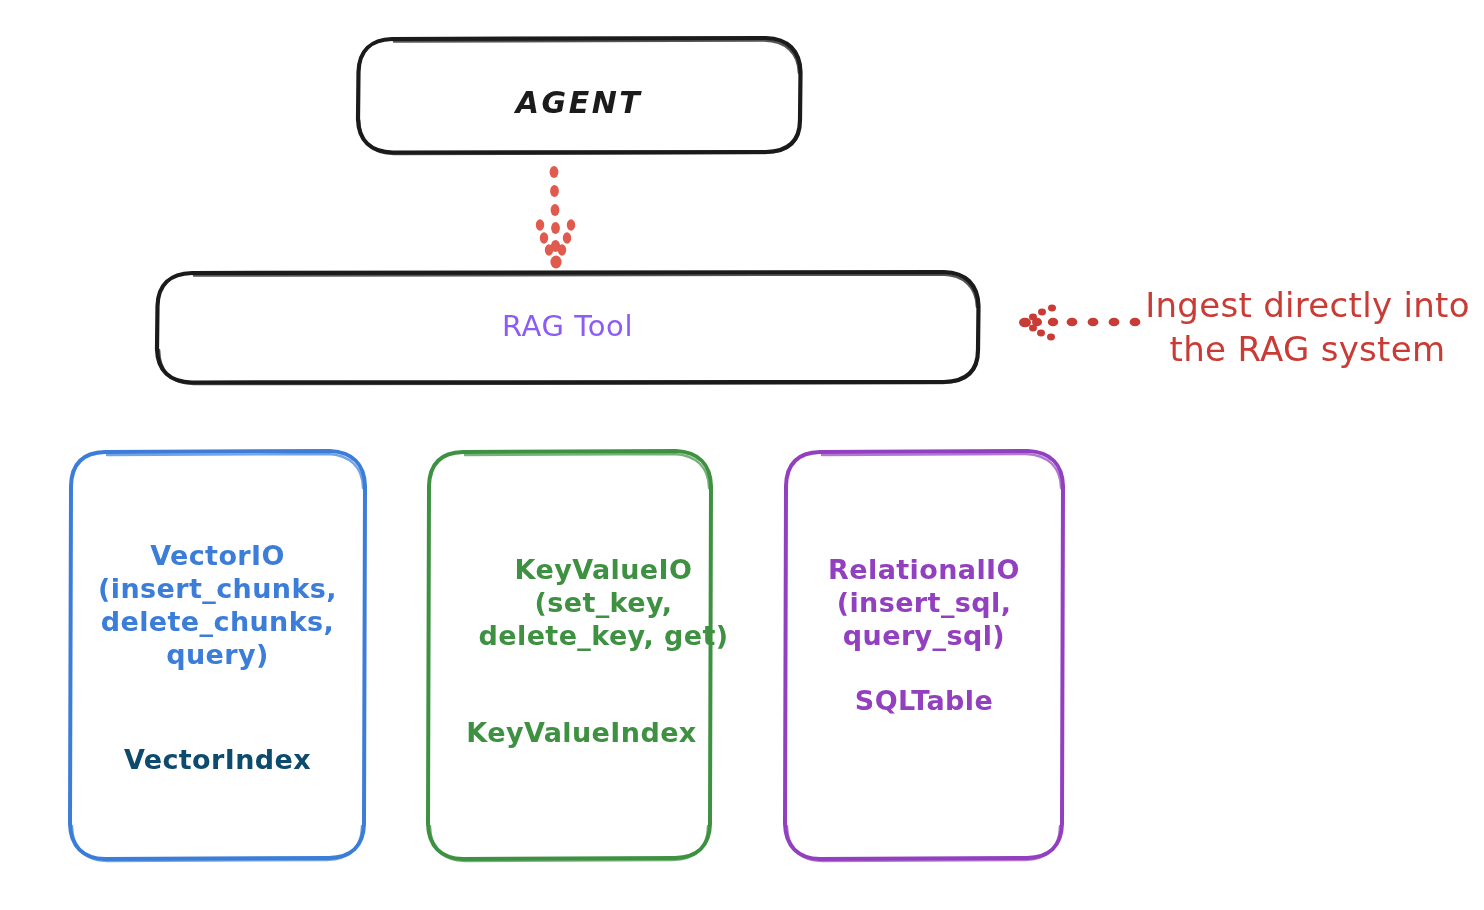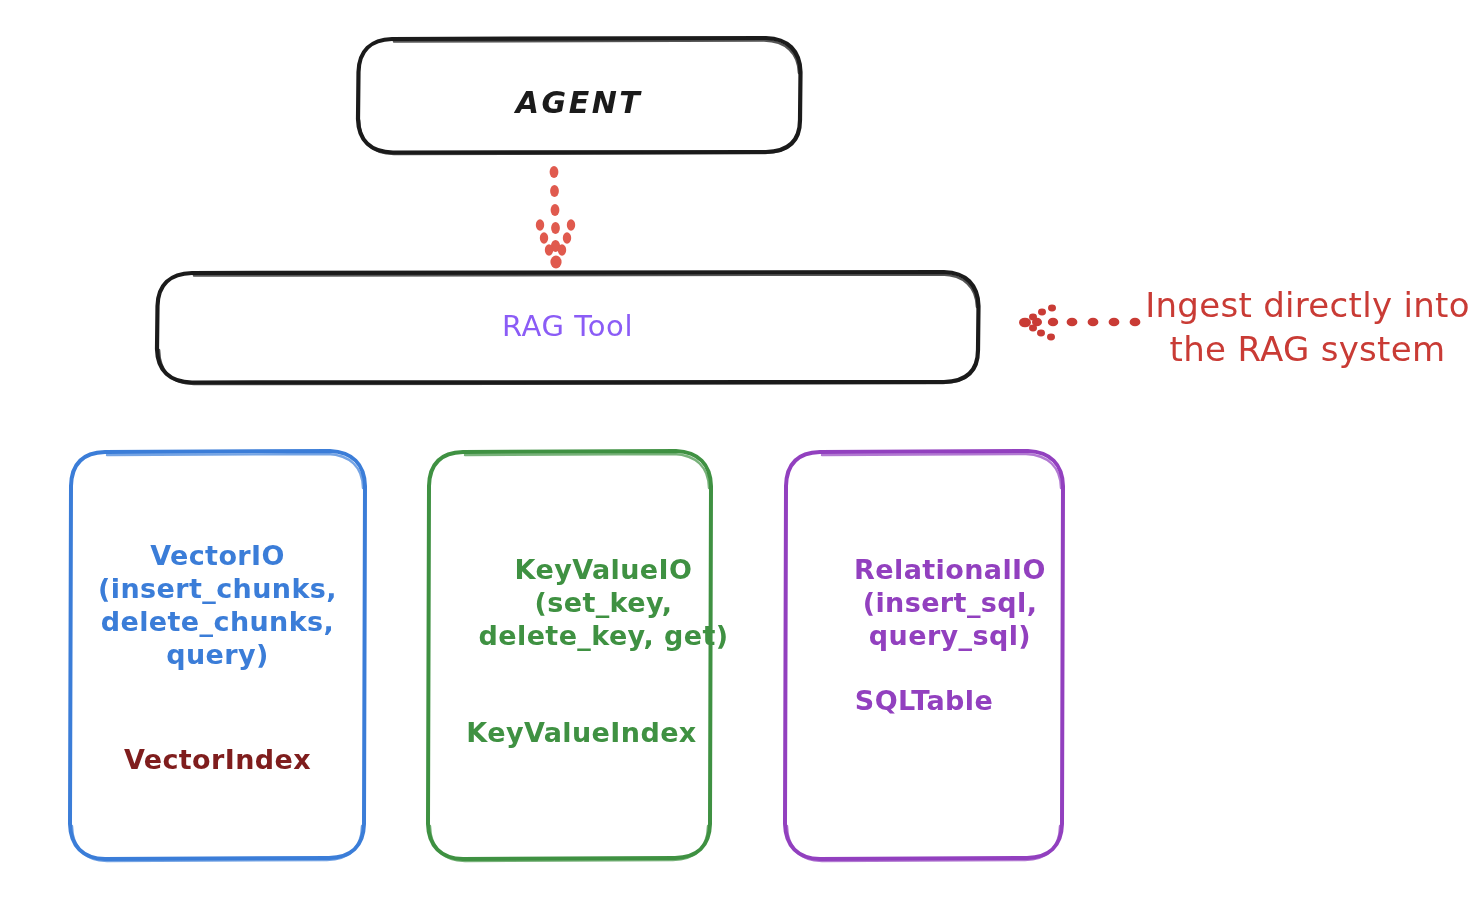--- a/index.html
+++ b/index.html
@@ -120,28 +120,28 @@
   </svg>
 
   <div class="node-label agent-label" style="left:358px; top:38px; width:442px; height:114px;">AGENT</div>
 
   <div class="node-label rag-label" style="left:157px; top:272px; width:821px; height:110px;">RAG Tool</div>
 
   <div class="node-label store-label" style="left:70px; top:540px; width:295px; height:150px; color:#3b7dd8; align-items:flex-start;">VectorIO
 (insert_chunks,
 delete_chunks,
 query)</div>
-  <div class="node-label store-label" style="left:70px; top:740px; width:295px; height:40px; color:#7f1d1d;">VectorIndex</div>
+  <div class="node-label store-label" style="left:70px; top:740px; width:295px; height:40px; color:#0c4a6e;">VectorIndex</div>
 
   <div class="node-label store-label" style="left:428px; top:554px; width:283px; height:120px; color:#3f9142; align-items:flex-start;margin-left:34px;">KeyValueIO
 (set_key,
 delete_key, get)</div>
   <div class="node-label store-label" style="left:428px; top:713px; width:307px; height:40px; color:#3f9142;">KeyValueIndex</div>
 
-  <div class="node-label store-label" style="left:785px; top:554px; width:278px; height:120px; color:#9240bf; align-items:flex-start;padding-left:26px;">RelationalIO
+  <div class="node-label store-label" style="left:785px; top:554px; width:278px; height:120px; color:#9240bf; align-items:flex-start;">RelationalIO
 (insert_sql,
 query_sql)</div>
   <div class="node-label store-label" style="left:785px; top:681px; width:278px; height:40px; color:#9240bf;">SQLTable</div>
 
   <div class="annot-text" style="left:1145px; top:283px; width:325px; color:#c93b35;">Ingest directly into
 the RAG system</div>
 
 </div>
 
 </body></html>

